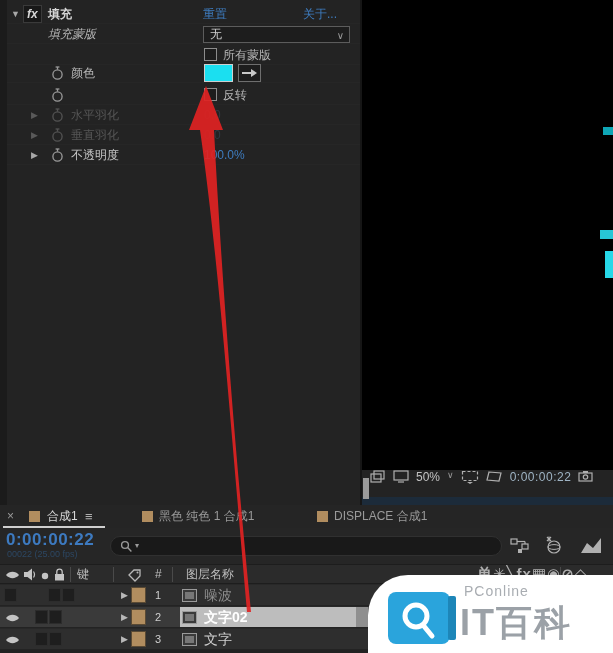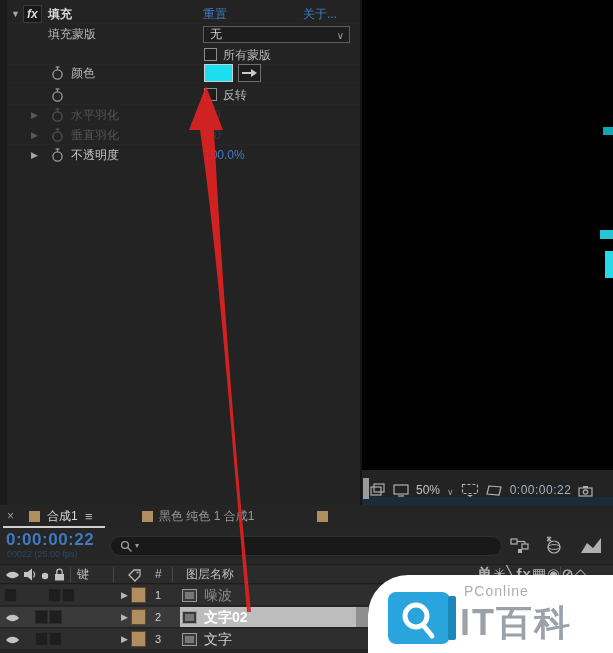--- a/index.html
+++ b/index.html
@@ -21,21 +21,21 @@
   .dropdown .chev{position:absolute;right:5px;top:1px;color:#9a9a9a;font-size:10px;}
   .checkbox{position:absolute;width:13px;height:13px;background:#1d1d1d;border:1px solid #8c8c8c;top:3px;}
   .swatch{position:absolute;left:197px;top:1px;width:29px;height:18px;border:1px solid #cfcfcf;}
   .dropperbox{position:absolute;left:231px;top:1px;width:23px;height:18px;background:#1d1d1d;border:1px solid #6e6e6e;}
   .valblue{position:absolute;left:197px;color:#3e7cbf;font-size:12px;line-height:20px;}
   .valdim{position:absolute;left:197px;color:#3a4a5e;opacity:.55;font-size:12px;line-height:20px;}
 
   
   #viewer{left:362px;top:0;width:251px;height:470px;background:#000;}
   .cyanfrag{position:absolute;}
-  #vtoolbar{left:362px;top:470px;width:251px;height:27px;background:#232323;display:flex;align-items:flex-end;gap:7px;padding-left:8px;}
+  #vtoolbar{left:362px;top:470px;width:251px;height:27px;background:#232323;display:flex;align-items:flex-start;gap:7px;padding-left:8px;}
   #vtoolbar .ic{flex:none;}
   .zoomtext{color:#c2c2c2;font-size:12px;}
   .vtime{color:#9fb4c4;font-size:12px;letter-spacing:.5px;}
   #navstrip{left:362px;top:497px;width:251px;height:8px;background:#1c2b3a;}
   #divhandle{left:363px;top:478px;width:6px;height:21px;background:#9a9a9a;}
 
   
   #timeline{left:0;top:505px;width:613px;height:148px;background:#282828;}
   #tabbar{position:absolute;left:0;top:0;width:613px;height:23px;background:#252525;}
   .tab-label{color:#9a9a9a;font-size:12px;line-height:23px;}
@@ -85,21 +85,21 @@
 
     <div class="fxrow" style="top:4px;">
       <span class="tri abs" style="left:4px;">▼</span>
       <span class="fxbadge abs" style="left:16px;top:1px;">fx</span>
       <span class="lbl abs" style="left:41px;font-weight:bold;color:#d8d8d8;">填充</span>
       <span class="bluelink abs" style="left:196px;">重置</span>
       <span class="bluelink abs" style="left:296px;">关于...</span>
     </div>
 
     <div class="fxrow" style="top:24px;">
-      <span class="lbl abs" style="left:41px;">填充蒙版</span>
+      <span class="lbl abs" style="left:41px;font-style:italic;">填充蒙版</span>
       <div class="dropdown">
         <span>无</span>
         <span class="chev">∨</span>
       </div>
     </div>
 
     <div class="fxrow" style="top:45px;">
       <span class="checkbox" style="left:197px;"></span>
       <span class="lbl abs" style="left:216px;">所有蒙版</span>
     </div>
@@ -202,20 +202,21 @@
 
     <div id="tabbar">
       <span class="abs" style="left:7px;top:4px;color:#9a9a9a;font-size:12px;">×</span>
       <span class="compicon" style="left:29px;"></span>
       <span class="tab-label active abs" style="left:47px;">合成1</span>
       <span class="abs" style="left:85px;top:0;color:#b0b0b0;font-size:13px;line-height:23px;">≡</span>
       <span id="active-underline"></span>
       <span class="compicon" style="left:142px;"></span>
       <span class="tab-label abs" style="left:159px;">黑色 纯色 1 合成1</span>
       <span class="compicon" style="left:317px;"></span>
+      <span class="tab-label abs" style="left:334px;">DISPLACE 合成1</span>
     </div>
 
     <div id="timerow">
       <span id="tl-timecode">0:00:00:22</span>
       <span id="tl-sub">00022 (25.00 fps)</span>
       <div id="searchbox">
         <svg class="abs" style="left:9px;top:3px;" width="13" height="13" viewBox="0 0 13 13">
             <circle cx="5" cy="5" r="3.4" fill="none" stroke="#9a9a9a" stroke-width="1.4"></circle>
             <line x1="7.6" y1="7.6" x2="11.4" y2="11.4" stroke="#9a9a9a" stroke-width="1.4"></line>
           </svg>

